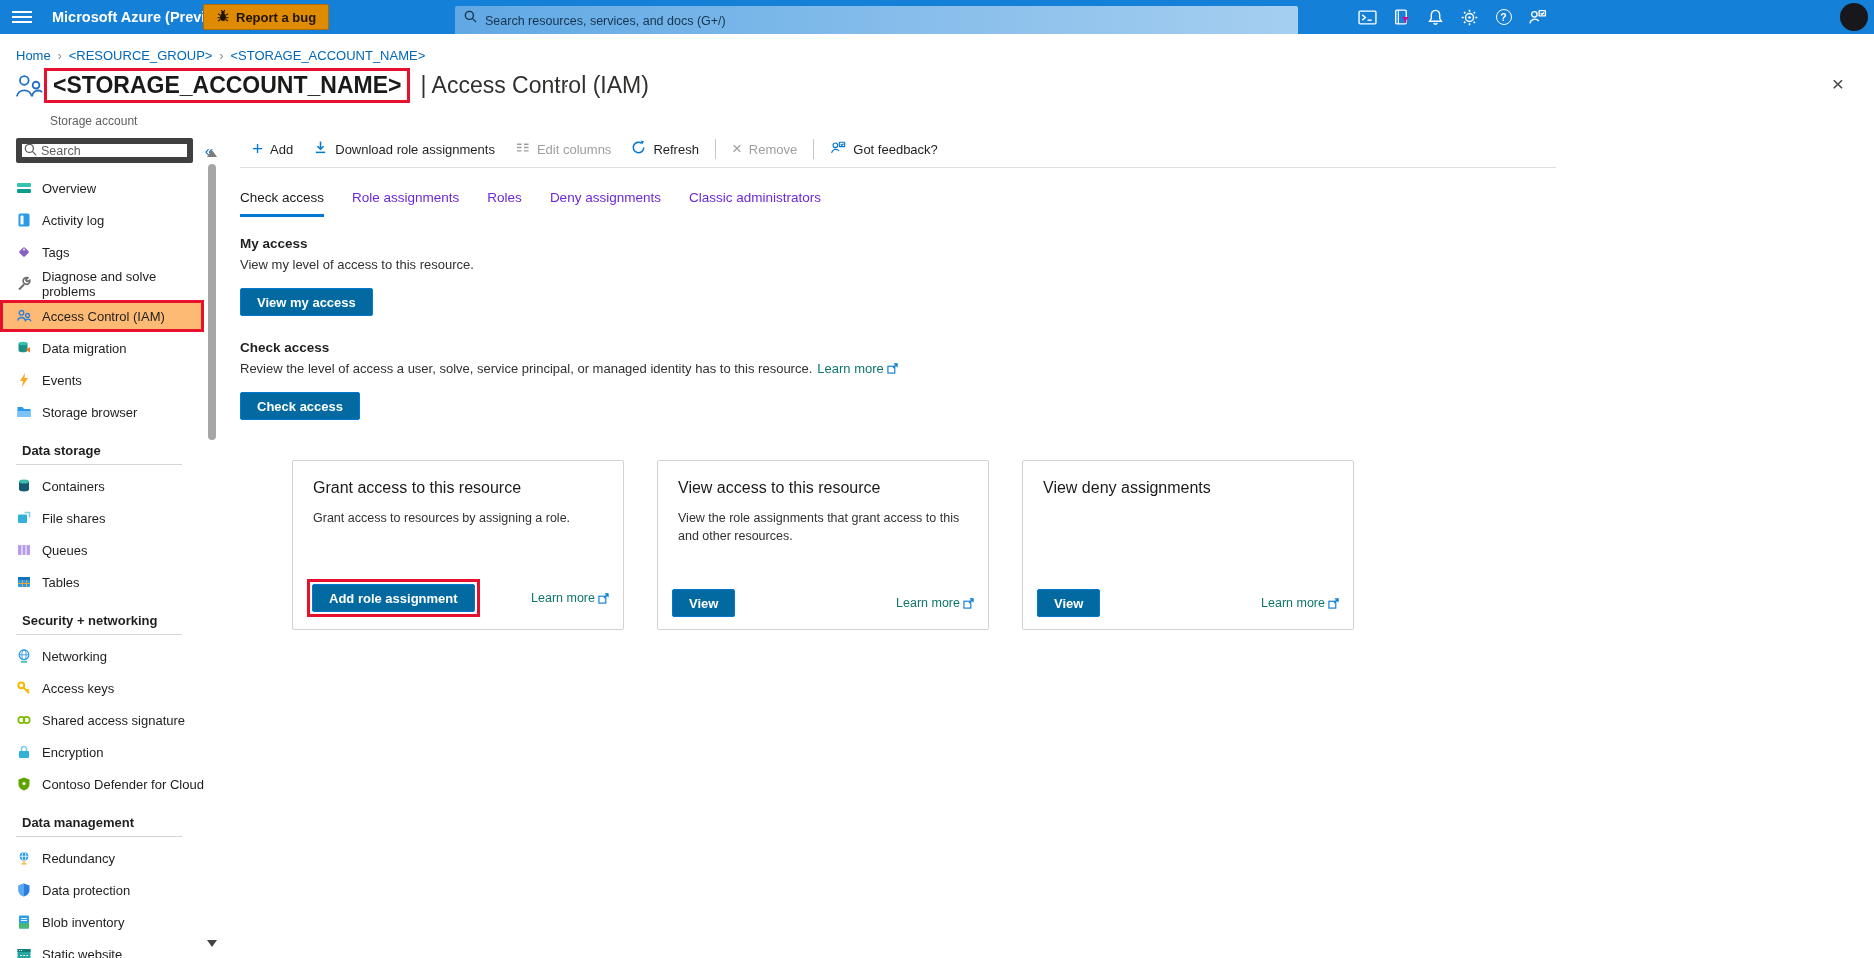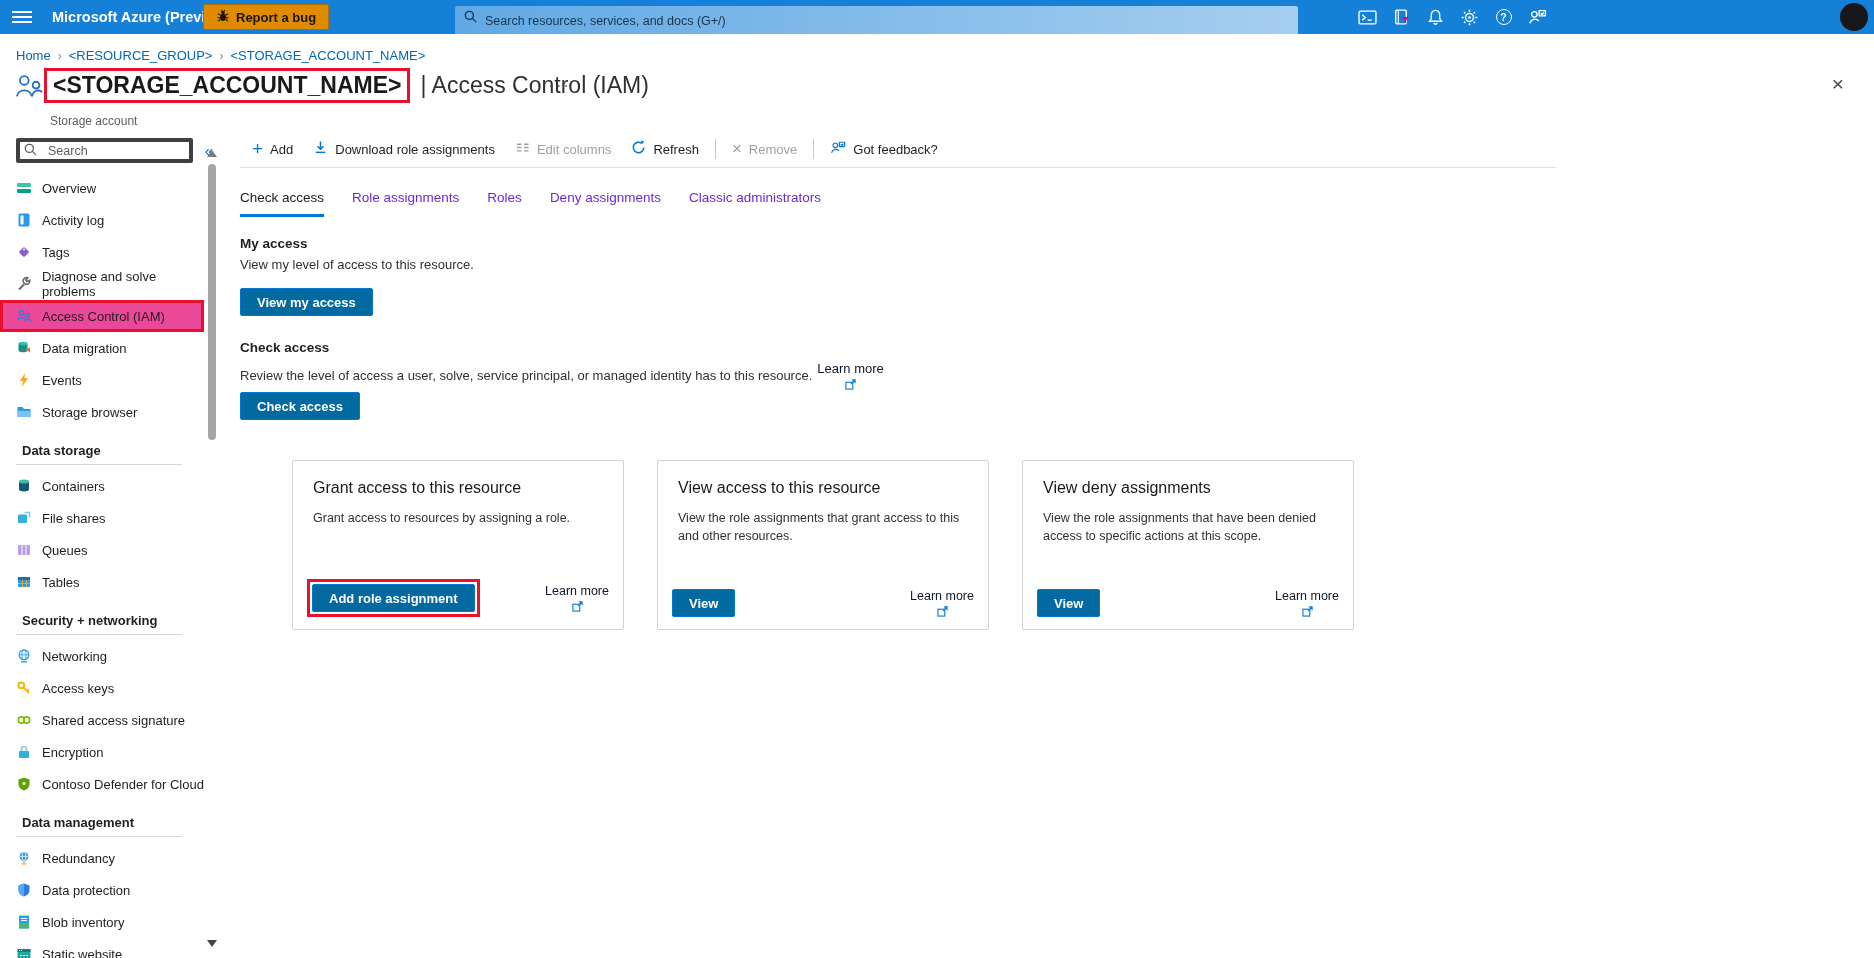--- a/index.html
+++ b/index.html
@@ -29,28 +29,28 @@
   .hdr-ico { position:absolute; left:14px; top:70px; }
   .page-title-row { position:absolute; left:44px; top:68px; display:flex; align-items:center; }
   .redbox-title { border:3px solid #e8112d; padding:1px 6px; font-size:23px; font-weight:600; color:#1b1a19; }
   .title-suffix { font-size:23px; color:#32302e; margin-left:10px; }
   .more-dots { position:absolute; left:548px; top:76px; color:#605e5c; font-size:17px; letter-spacing:2px; cursor:pointer; }
   .close-x { position:absolute; left:1826px; top:72px; width:24px; height:24px; color:#484644; font-size:21px; line-height:24px; text-align:center; cursor:pointer; }
   .subtitle { position:absolute; left:50px; top:114px; font-size:12px; color:#605e5c; }
 
   
   .side-search { position:absolute; left:16px; top:138px; width:177px; height:25px; }
-  .side-search input { width:100%; height:100%; border:4px solid #404040; border-radius:2px; padding-left:28px; font-size:12.5px; color:#ef4444; font-family:"Liberation Sans", sans-serif; }
+  .side-search input { width:100%; height:100%; border:6px solid #404040; border-radius:2px; padding-left:19px; font-size:12.5px; color:#ef4444; font-family:"Liberation Sans", sans-serif; }
   .side-search input::placeholder { color:#605e5c; opacity:1; }
   .side-search .mag { position:absolute; left:7px; top:4px; }
   .collapse { position:absolute; left:198px; top:139px; width:22px; height:23px; color:#0067b5; font-size:15px; text-align:center; line-height:23px; cursor:pointer; }
 
   .menu { position:absolute; left:0; top:172px; width:204px; }
   .s-item { height:32px; display:flex; align-items:center; gap:10px; padding-left:16px; font-size:13px; color:#1f1e1d; cursor:pointer; }
-  .s-item.selected { background:#ec4899; border:3px solid #e8112d; padding-left:13px; }
+  .s-item.selected { background:#fdba74; border:3px solid #e8112d; padding-left:13px; }
   .s-hdr { margin-top:8px; height:28px; display:flex; align-items:center; padding-left:22px; font-size:13px; font-weight:bold; color:#201f1e; }
   .s-div { height:1px; background:#d8d6d4; margin:0 22px 5px 16px; }
   .si { width:16px; height:16px; flex:0 0 16px; }
   .tri-up { position:absolute; left:207px; top:150px; width:0; height:0; border-left:5px solid transparent; border-right:5px solid transparent; border-bottom:7px solid #7e7c7a; cursor:pointer; }
   .sb-thumb { position:absolute; left:208px; top:164px; width:8px; height:276px; background:#a8a6a4; border-radius:4px; cursor:pointer; }
   .tri-down { position:absolute; left:207px; top:940px; width:0; height:0; border-left:5px solid transparent; border-right:5px solid transparent; border-top:7px solid #444; cursor:pointer; }
 
   
   .cmdbar { position:absolute; left:248px; top:134px; height:30px; display:flex; align-items:center; gap:12px; font-size:13px; }
   .cmd { display:flex; align-items:center; gap:7px; color:#201f1e; cursor:pointer; padding:0 4px; height:30px; }
@@ -67,21 +67,21 @@
 
   
   .h13b { font-weight:bold; font-size:13.5px; color:#201f1e; }
   .p13 { font-size:13px; color:#32312f; }
   .sec-myaccess-h { position:absolute; left:240px; top:236px; }
   .sec-myaccess-d { position:absolute; left:240px; top:257px; }
   .btn-primary { display:inline-flex; align-items:center; justify-content:center; height:28px; padding:0 16px; background:#0369a1; border:1px solid #0078d4; border-radius:2px; color:#fff; font-size:13px; font-weight:bold; cursor:pointer; font-family:"Liberation Sans", sans-serif; }
   .btn-viewmy { position:absolute; left:240px; top:288px; }
   .sec-check-h { position:absolute; left:240px; top:340px; }
   .sec-check-d { position:absolute; left:240px; top:361px; display:flex; align-items:center; gap:5px; }
-  a.learn { color:#0f172a; text-decoration:none; font-size:13px; display:inline-flex; align-items:center; gap:3px; cursor:pointer;flex-direction:column; }
+  a.learn { color:#0f766e; text-decoration:none; font-size:13px; display:inline-flex; align-items:center; gap:3px; cursor:pointer; }
   .btn-check { position:absolute; left:240px; top:392px; }
 
   .cards { position:absolute; left:292px; top:448px; display:flex; gap:33px; }
   .card { position:relative; width:332px; height:170px; background:#fff; border:1px solid #d4d2d0; border-radius:2px; padding:18px 20px;margin-top:12px; }
   .card-title { font-size:16px; color:#1b1a19; }
   .card-desc { font-size:12.5px; color:#32312f; margin-top:12px; line-height:1.45; }
   .card-foot { position:absolute; left:14px; right:14px; bottom:12px; display:flex; align-items:center; justify-content:space-between; }
   .redbox-btn { border:3px solid #e8112d; padding:2px; display:inline-block; }
   .card .learn { font-size:12.5px; }
 </style>
@@ -495,21 +495,20 @@
           <svg width="11" height="11" viewBox="0 0 12 12">
               <rect x="1" y="3.5" width="7.5" height="7.5" fill="none" stroke="#0078d4" stroke-width="1.2"></rect>
               <path d="M6.5 5.5 11 1 M7.5 1 H11 V4.5" fill="none" stroke="#0078d4" stroke-width="1.2"></path>
             </svg>
         </a>
       </div>
     </div>
 
     <div class="card">
       <div class="card-title">View deny assignments</div>
-      <div class="card-desc">View the role assignments that have been denied access to specific actions at this scope.</div>
       <div class="card-foot">
         <button class="btn-primary">View</button>
         <a class="learn">
           <span>Learn more</span>
           <svg width="11" height="11" viewBox="0 0 12 12">
               <rect x="1" y="3.5" width="7.5" height="7.5" fill="none" stroke="#0078d4" stroke-width="1.2"></rect>
               <path d="M6.5 5.5 11 1 M7.5 1 H11 V4.5" fill="none" stroke="#0078d4" stroke-width="1.2"></path>
             </svg>
         </a>
       </div>

